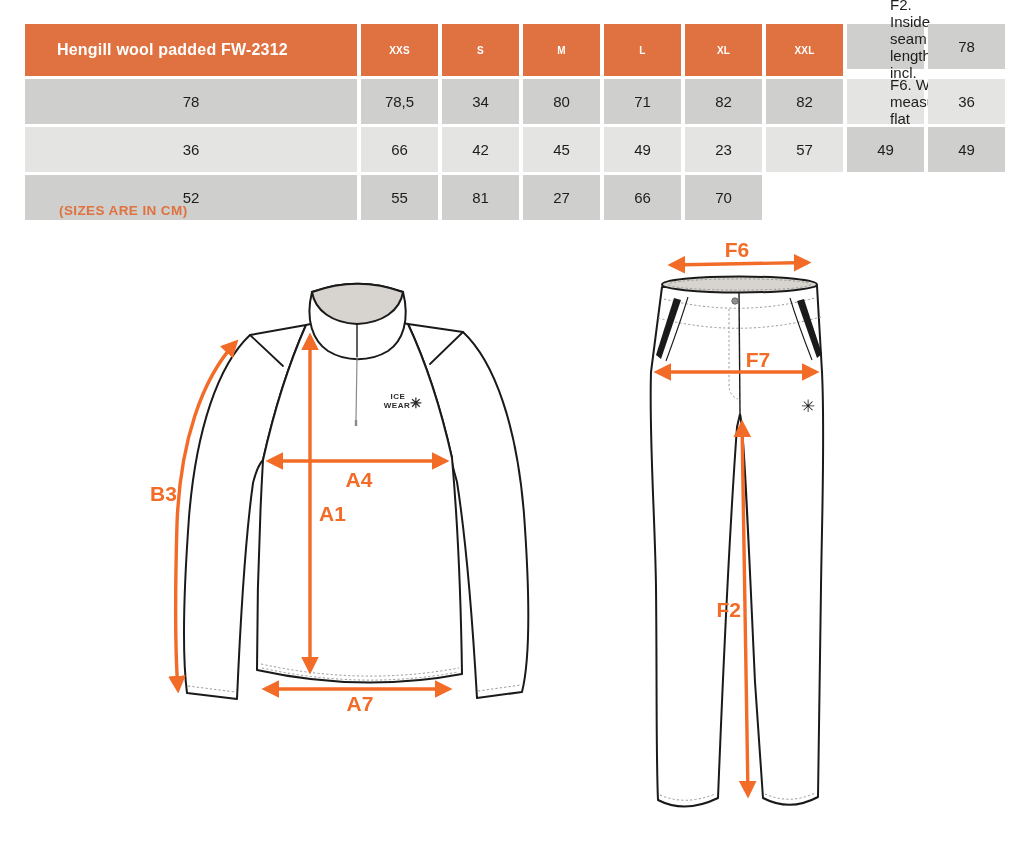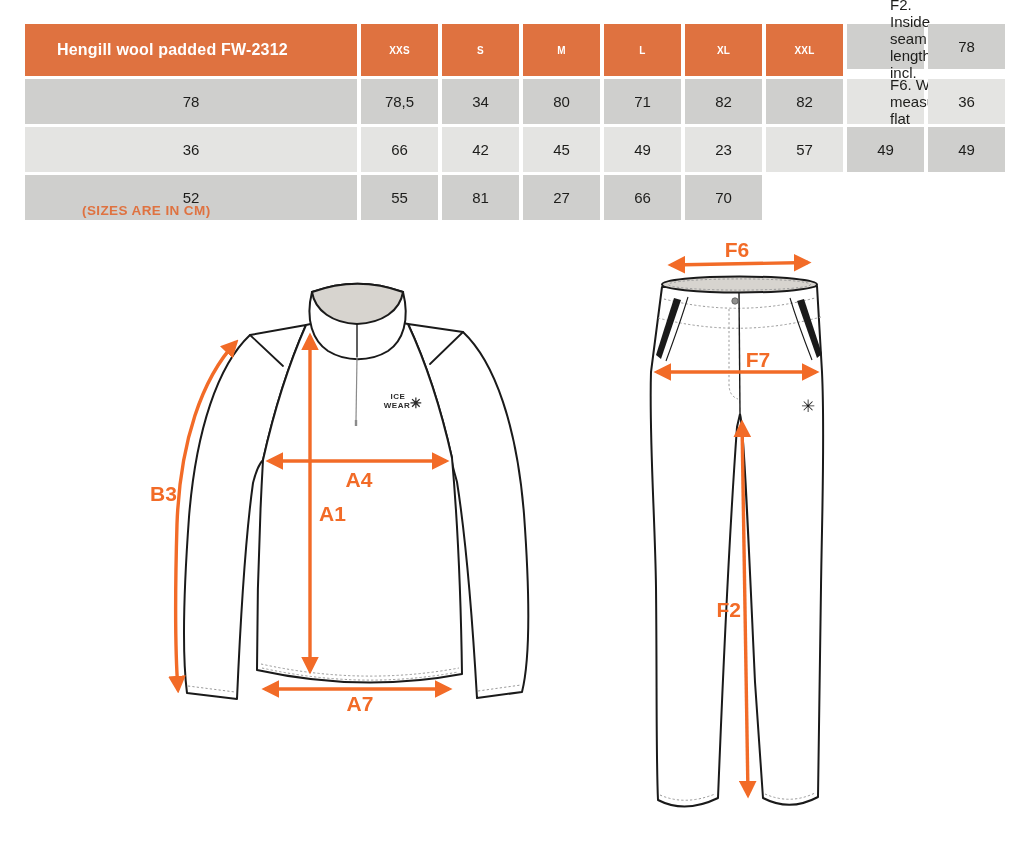--- a/index.html
+++ b/index.html
@@ -44,21 +44,21 @@
   .cell.data { height: 45px; }
   .cell.data.label {
     justify-content: flex-start;
     padding-left: 43px;
   }
   .rowA { background: #cfcfcd; }
   .rowB { background: #e4e4e2; }
   
   .sizes-note {
     position: absolute;
-    left: 82px; top: 203px;
+    left: 59px; top: 203px;
     color: #df7240;
     font-size: 13.5px;
     font-weight: bold;
     letter-spacing: 0.4px;
   }
   
   .sweater-svg { position: absolute; left: 130px; top: 262px; }
   .pants-svg   { position: absolute; left: 625px; top: 242px; }
   .garment { fill: #ffffff; stroke: #1a1a1a; stroke-width: 2; stroke-linejoin: round; stroke-linecap: round; }
   .seam    { fill: none; stroke: #1a1a1a; stroke-width: 1.8; stroke-linecap: round; }

